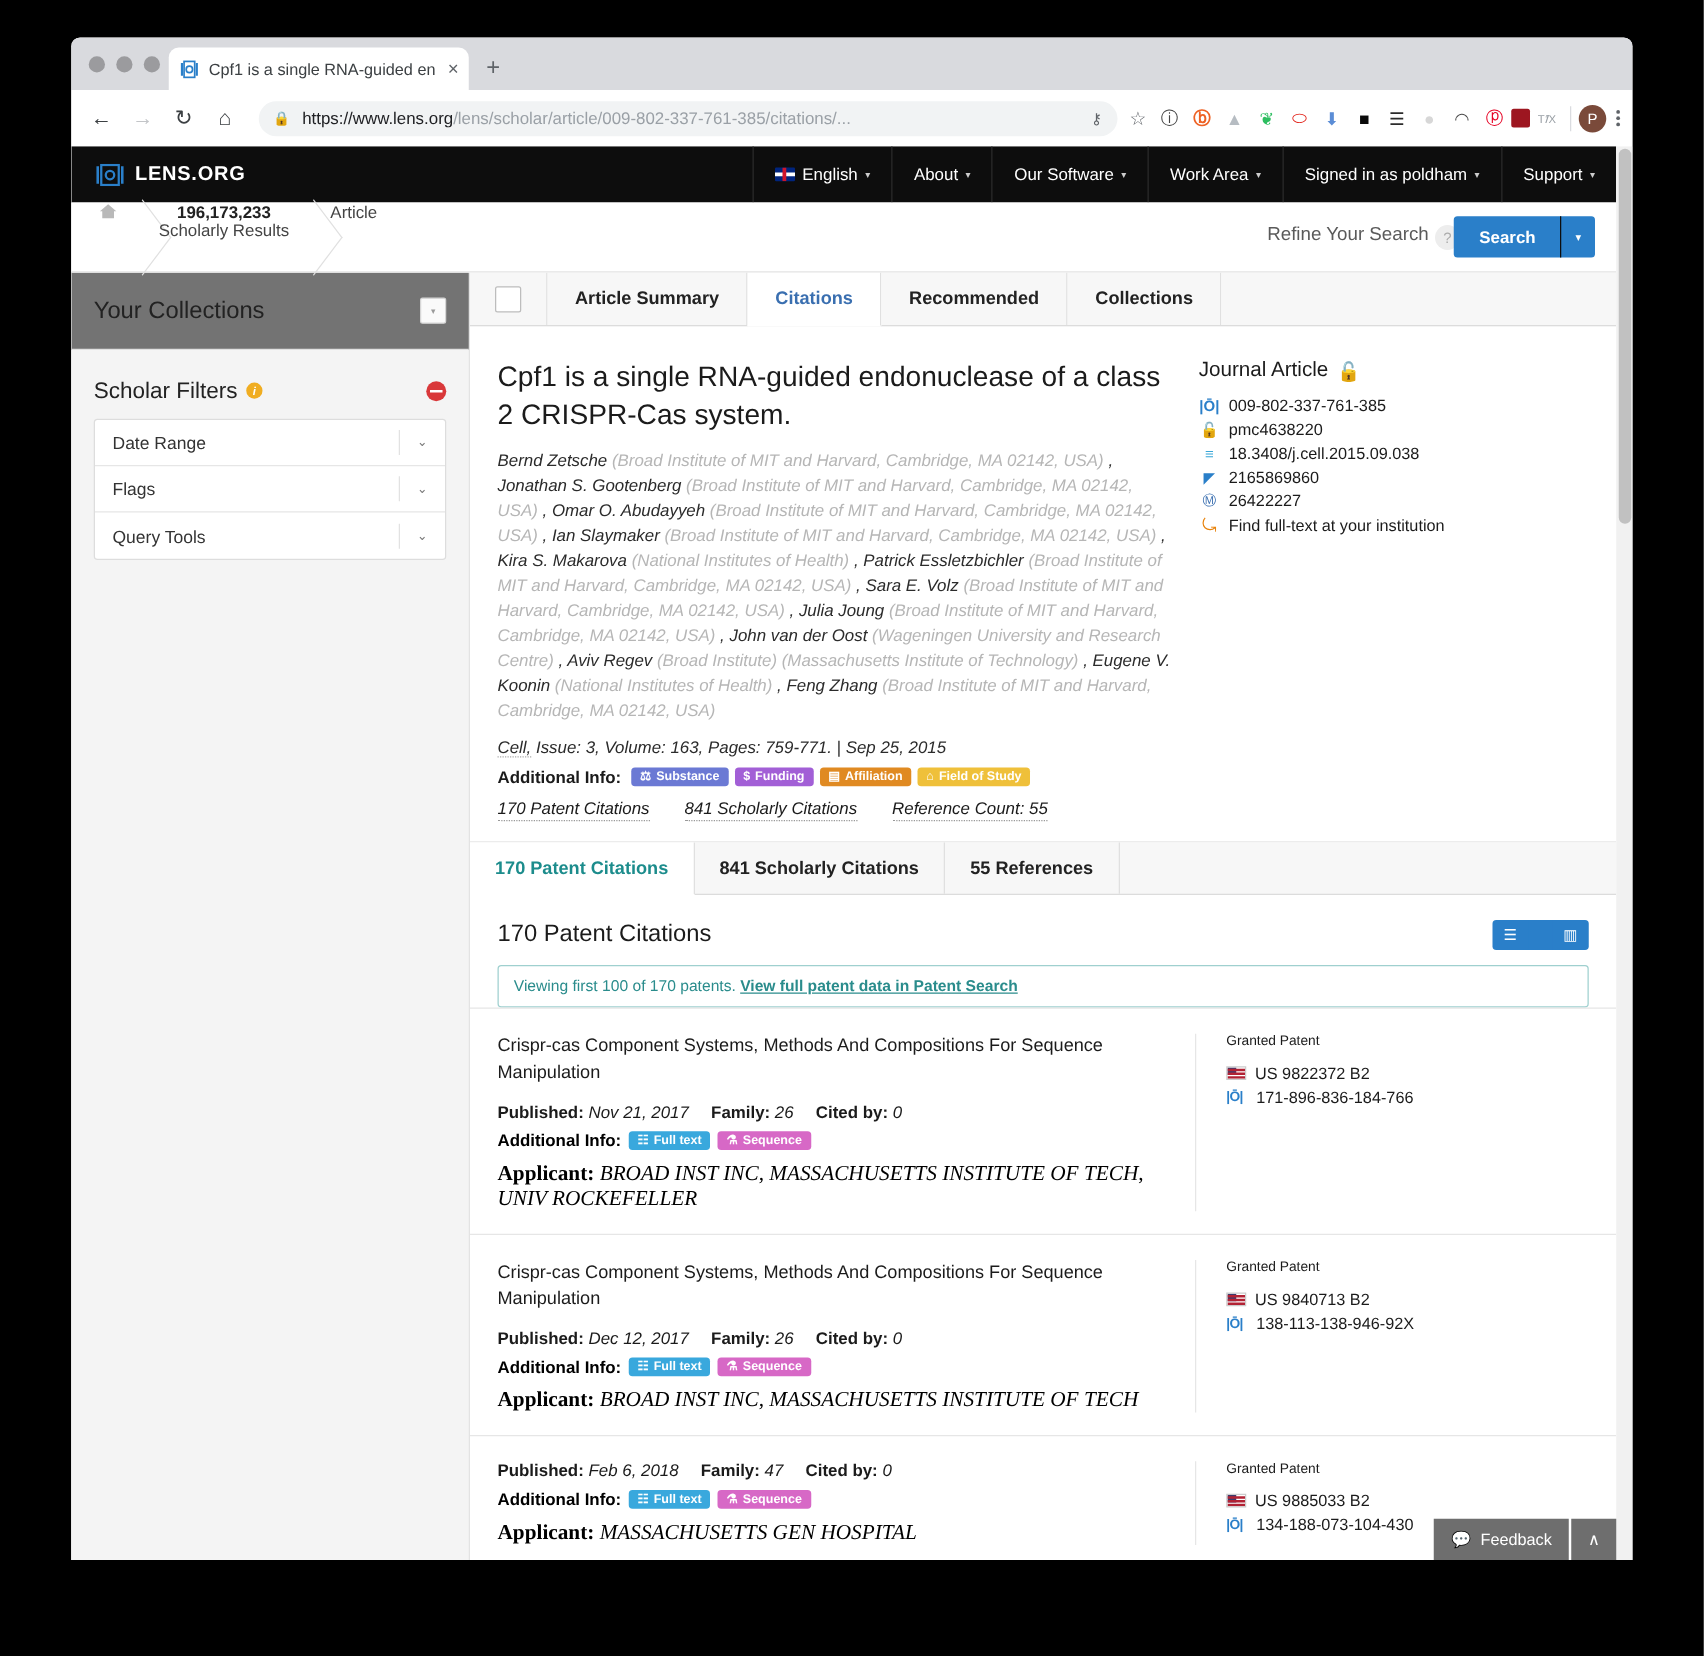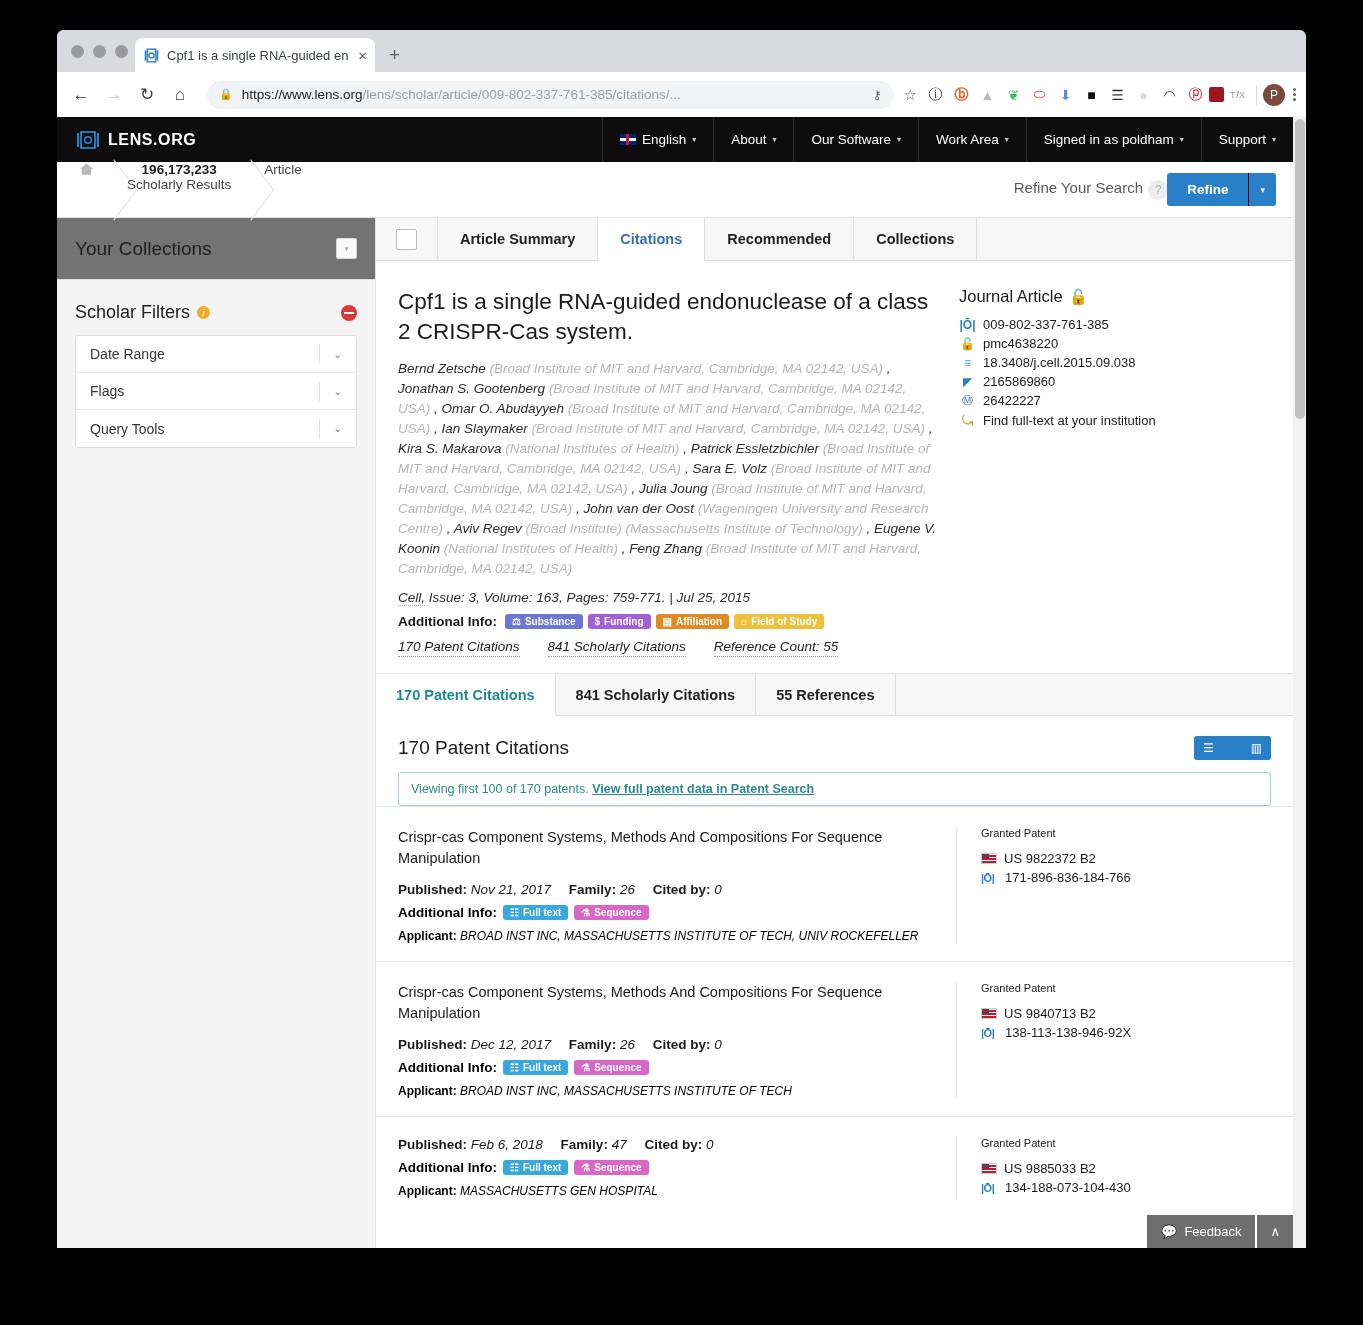--- a/index.html
+++ b/index.html
@@ -169,21 +169,21 @@
   .patent:first-of-type{border-top:1px solid #e6e6e6;margin-top:18px;}
   .p-left{flex:1 1 auto;min-width:0;padding-right:22px;border-right:1px solid #e6e6e6;}
   .p-right{width:290px;flex:0 0 290px;padding-left:24px;}
   .p-title{font-size:14.5px;line-height:21px;color:#1b1b1b;margin:0 0 13px 0;}
   .p-meta{font-size:13.5px;color:#1b1b1b;margin-bottom:8px;}
   .p-meta b{font-weight:700;}
   .p-meta i{font-style:italic;}
   .p-meta .gap{display:inline-block;width:14px;}
   .p-add{display:flex;align-items:center;gap:6px;font-size:13.5px;margin-bottom:9px;}
   .p-add .lab{font-weight:700;}
-  .p-appl{font-size:12px;}
+  .p-appl{font-size:17px;font-family:Liberation Serif, serif;}
   .p-appl b{font-weight:700;}
   .p-appl i{font-style:italic;}
   .p-kind{font-size:11px;color:#1b1b1b;margin:0 0 12px 0;}
   .p-row{display:flex;align-items:center;gap:7px;font-size:13px;color:#1b1b1b;margin-bottom:4px;}
   .usflag{width:16px;height:11px;background:#fff;position:relative;overflow:hidden;flex:0 0 16px;
     border:0.5px solid #ccc;box-sizing:border-box;}
   .usflag i{position:absolute;left:0;right:0;height:1.6px;background:#b22234;}
   .usflag u{position:absolute;left:0;top:0;width:7px;height:6px;background:#3c3b6e;}
   .lensmark{color:#2a7fc9;font-size:11px;font-weight:700;letter-spacing:-.5px;flex:0 0 17px;}
 
@@ -301,21 +301,21 @@
         <div class="crumbsep"></div>
         <div class="crumb">
             <b>196,173,233</b>
             <span> Scholarly Results</span>
           </div>
         <div class="crumbsep"></div>
         <div class="crumb">Article</div>
         <div class="refine">Refine Your Search</div>
         <div class="helpdot">?</div>
         <div class="searchbtn">
-          <div class="lbl">Refine</div>
+          <div class="lbl">Search</div>
           <div class="div"></div>
           <div class="car">▾</div>
         </div>
       </div>
 
       <div class="split">
 
         <div class="sidebar">
           <div class="side-head">
             <h2>Your Collections</h2>
@@ -389,21 +389,21 @@
                 <span>Feng Zhang</span>
                 <span class="aff">(Broad Institute of MIT and Harvard, Cambridge, MA 02142, USA)</span>
               </div>
 
               <div class="journal-line">
                 <span class="dotted">Cell,</span>
                 <span>Issue: 3,</span>
                 <span>Volume: 163,</span>
                 <span>Pages: 759-771.</span>
                 <span>|</span>
-                <span>Jul 25, 2015</span>
+                <span>Sep 25, 2015</span>
               </div>
 
               <div class="addinfo">
                 <span class="lab">Additional Info:</span>
                 <span class="chip" style="background:#6b79d4">
                   <span>⚖</span>
                   <span>Substance</span>
                 </span>
                 <span class="chip" style="background:#a25fd6">
                   <span>$</span>

